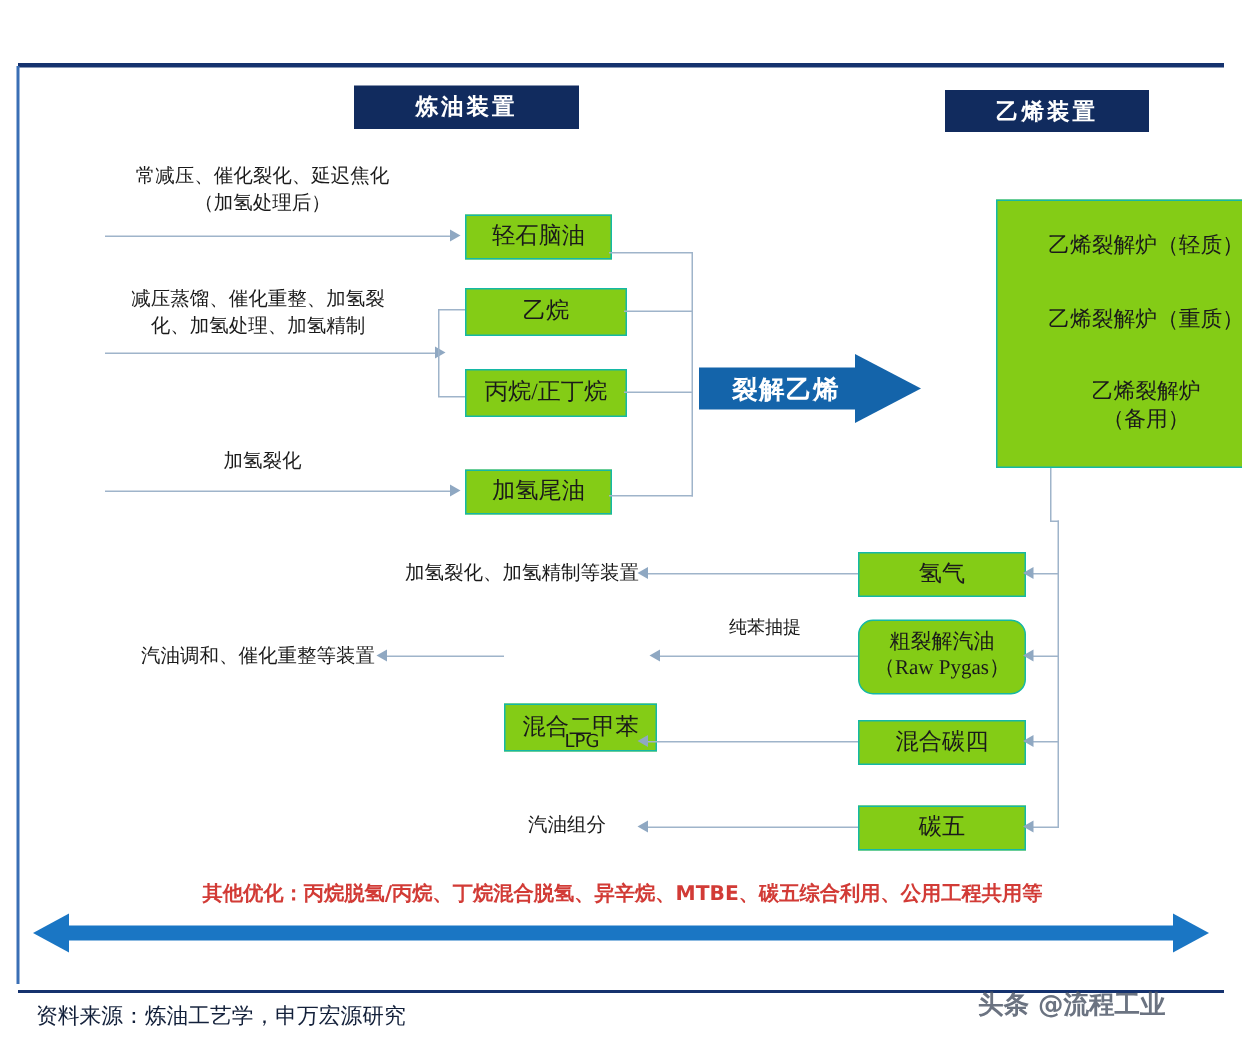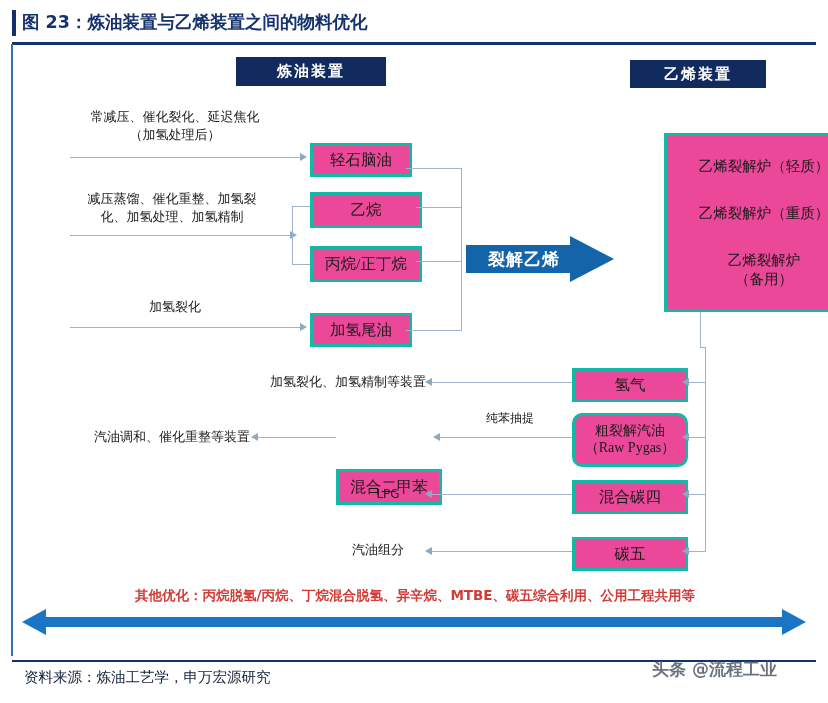--- a/index.html
+++ b/index.html
@@ -28,21 +28,21 @@
     font-family:"DejaVu Sans","Liberation Sans",sans-serif;
     font-weight:bold;font-size:15px;
     display:flex;align-items:center;justify-content:center;
     letter-spacing:2px;
   }
   #chip-refinery{left:236px;top:57px;width:150px;height:29px;}
   #chip-ethylene{left:630px;top:60px;width:136px;height:28px;}
 
   
   .box{
-    position:absolute;border:3px solid #14b8a6;background:#ec4899;
+    position:absolute;border:1px solid #14b8a6;background:#84cc16;
     display:flex;align-items:center;justify-content:center;
     font-size:15.5px;color:#1a1a1a;line-height:1.25;text-align:center;
     font-family:"Liberation Serif","DejaVu Serif",serif;
   }
 
   
   .lbl{
     position:absolute;font-size:13px;color:#1a1a1a;line-height:1.45;
     font-family:"Liberation Serif","DejaVu Serif",serif;text-align:center;
   }
@@ -96,24 +96,20 @@
     position:absolute;left:652px;top:658px;
     font-family:"DejaVu Sans","Liberation Sans",sans-serif;
     font-size:17px;font-weight:bold;color:#4b5566;opacity:.82;white-space:nowrap;
   }
 </style>
 </head>
 <body>
 
 <div class="page">
 
-  <div class="title-wrap">
-    <div class="title-bar-left"></div>
-    <div class="fig-title">图 23：炼油装置与乙烯装置之间的物料优化</div>
-  </div>
   <div class="title-rule"></div>
   <div class="left-edge"></div>
 
   <div class="chip" id="chip-refinery">炼油装置</div>
   <div class="chip" id="chip-ethylene">乙烯装置</div>
 
   <div class="lbl" style="left:70px;top:108px;width:210px;">常减压、催化裂化、延迟焦化</div>
   <div class="lbl" style="left:70px;top:126px;width:210px;">（加氢处理后）</div>
 
   <div class="lbl" style="left:62px;top:208px;width:220px;">化、加氢处理、加氢精制</div>

